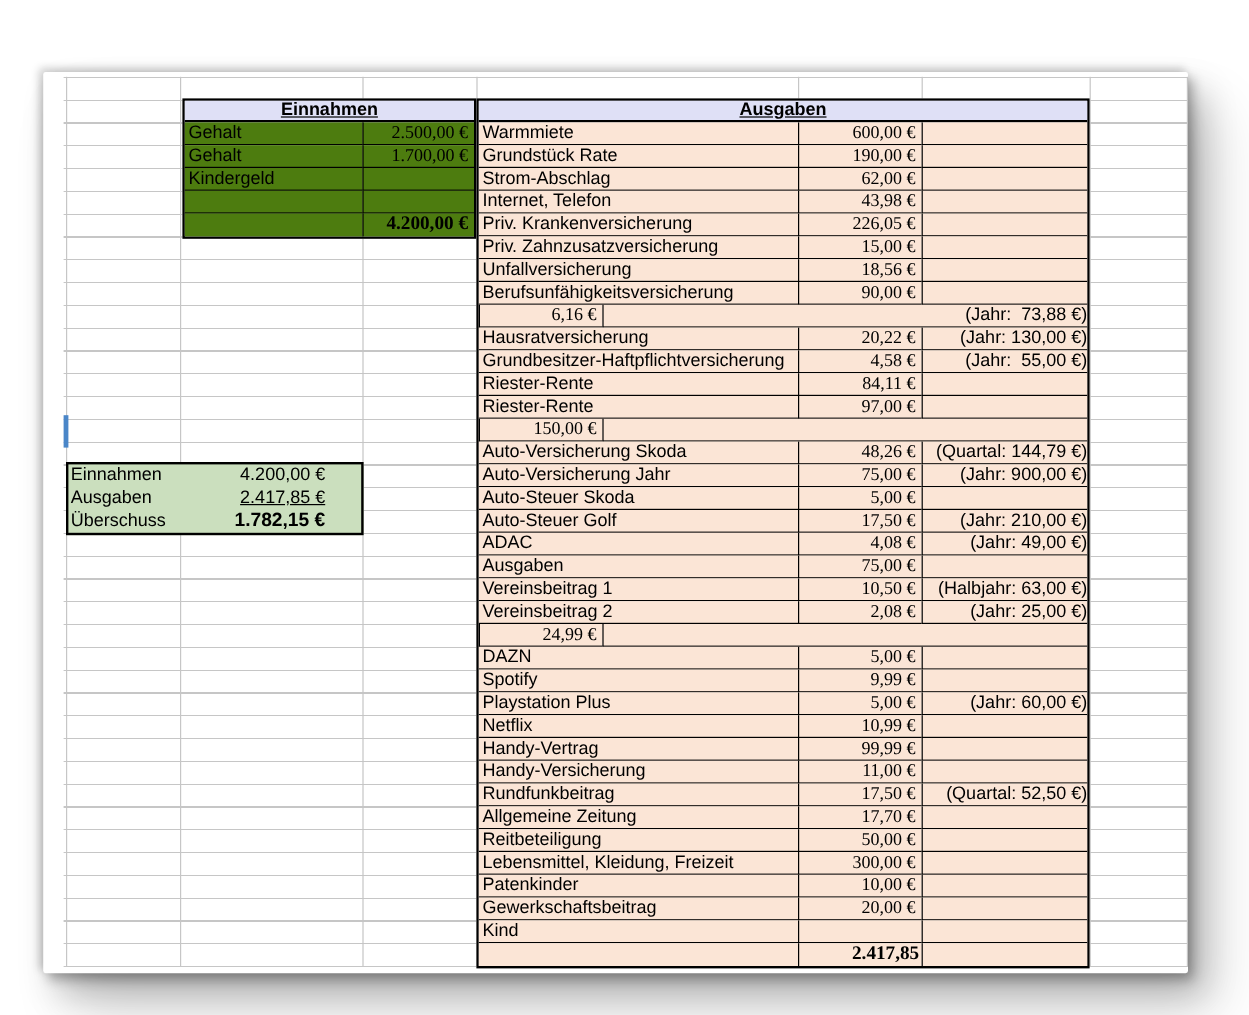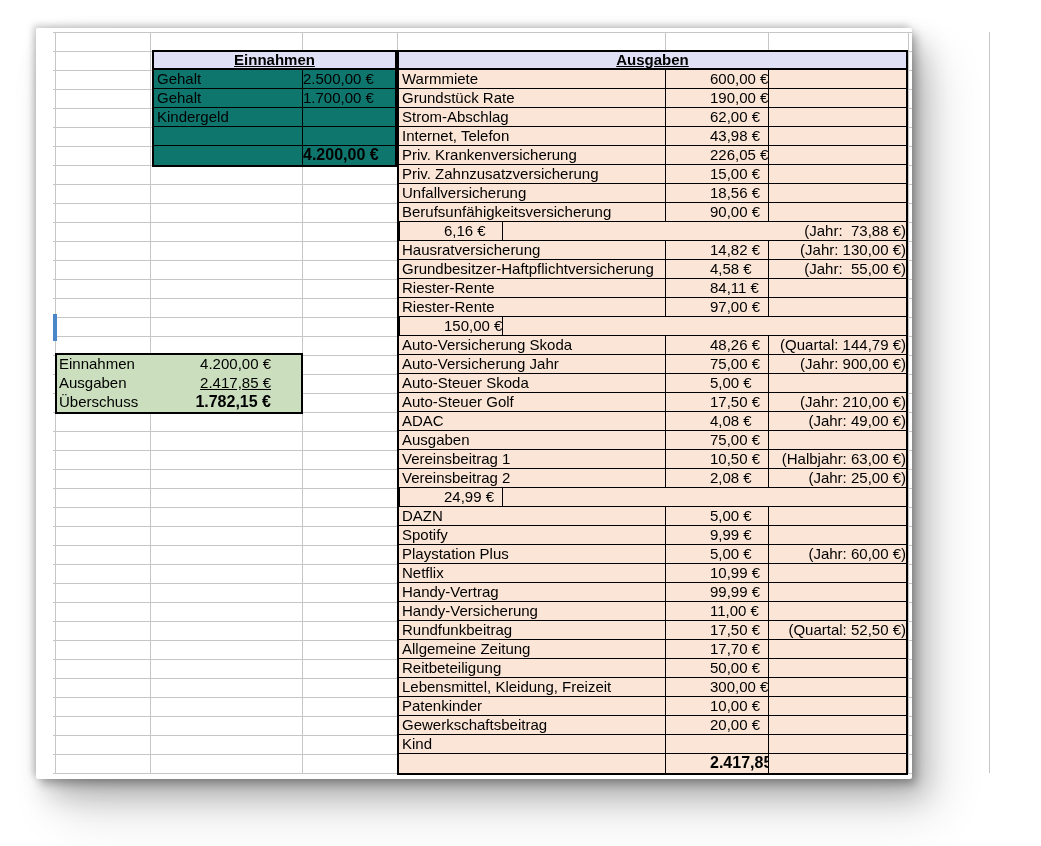--- a/index.html
+++ b/index.html
@@ -1,21 +1,21 @@
 <!DOCTYPE html>
 <html><head>
 <meta charset="utf-8">
 <style>
   html,body { margin:0; padding:0; }
   body {
     width:1041px; height:846px; position:relative; overflow:hidden;
     background:#ffffff; font-family:"Liberation Sans", sans-serif; color:#000;
   }
   .page {
-    position:absolute; left:36px; top:28px; width:876px; height:751px;
+    position:absolute; left:36px; top:60px; width:954px; height:751px;
     background:#ffffff; border-radius:2px;
     box-shadow:
       -3px -3px 7px rgba(0,0,0,.18),
        4px 5px 10px rgba(0,0,0,.28),
       12px 16px 28px rgba(0,0,0,.22),
       24px 32px 50px rgba(0,0,0,.14);
   }
   
   .grid {
     position:absolute; left:17px; right:0; top:4px; bottom:2px;
@@ -31,32 +31,32 @@
     text-align:center; font-weight:bold; font-size:15px; line-height:15px;
     text-decoration:underline; overflow:hidden;
   }
   .trow { display:flex; height:19px; box-sizing:border-box; }
   .c {
     box-sizing:border-box; overflow:hidden; white-space:pre;
     font-size:15px; line-height:18px; border-bottom:1px solid #000; height:19px;
   }
   .trow.total-row .c { border-bottom:none; }
   .c.label { padding-left:3px; }
-  .c.value { text-align:left; padding-right:5px; border-left:1px solid #000; }
+  .c.value { text-align:right; padding-right:5px; border-left:1px solid #000;font-family:Liberation Serif, serif; }
   .c.note  { text-align:right; border-left:1px solid #000; }
   .c.total { font-weight:bold; font-size:16px; }
   
   .tbl-einnahmen .c.label { width:148px; }
   .tbl-einnahmen .c.value { flex:1; }
   
   .tbl-ausgaben .c.label { width:266px; }
   .tbl-ausgaben .c.value { width:103px;padding-left:44px; }
   .tbl-ausgaben .c.note  { flex:1; }
   
-  .fill-green .c, .fill-green.thead-row { background:#0f766e; }
+  .fill-green .c, .fill-green.thead-row { background:#4d7c0f; }
   .fill-peach .c { background:#fbe5d6; }
   .thead.lavender { background:#dfe0f6; }
   
   .summary {
     position:absolute; left:19px; top:325px; width:248px; height:61px;
     border:2px solid #000; box-sizing:border-box; background:#cbdfbe;
   }
   .srow { display:flex; height:19px; }
   .srow .slabel { flex:1; padding-left:2px; font-size:15px; line-height:18px; white-space:pre; overflow:hidden; }
   .srow .svalue { width:151px; text-align:right; padding-right:30px; box-sizing:border-box; font-size:15px; line-height:18px; white-space:pre; overflow:hidden; }
@@ -151,21 +151,21 @@
           <div class="c label">Berufsunfähigkeitsversicherung</div>
           <div class="c value">90,00 €</div>
           <div class="c note"></div>
         </div>
         <div class="trow">
           <div class="c value">6,16 €</div>
           <div class="c note">(Jahr:  73,88 €)</div>
         </div>
         <div class="trow">
           <div class="c label">Hausratversicherung</div>
-          <div class="c value">14,82 €</div>
+          <div class="c value">20,22 €</div>
           <div class="c note">(Jahr: 130,00 €)</div>
         </div>
         <div class="trow">
           <div class="c label">Grundbesitzer-Haftpflichtversicherung</div>
           <div class="c value">4,58 €</div>
           <div class="c note">(Jahr:  55,00 €)</div>
         </div>
         <div class="trow">
           <div class="c label">Riester-Rente</div>
           <div class="c value">84,11 €</div>

